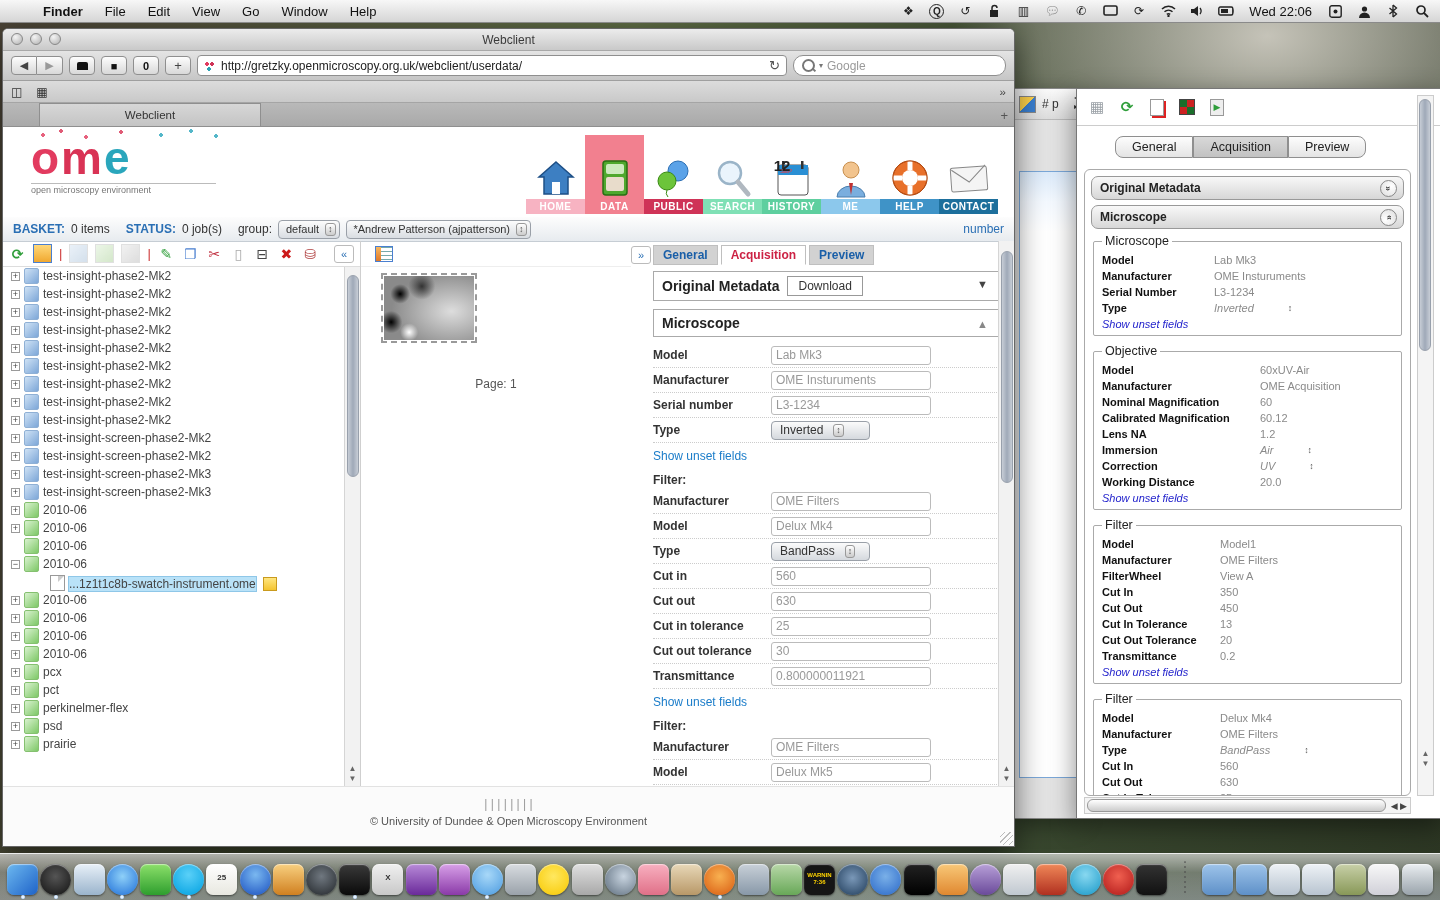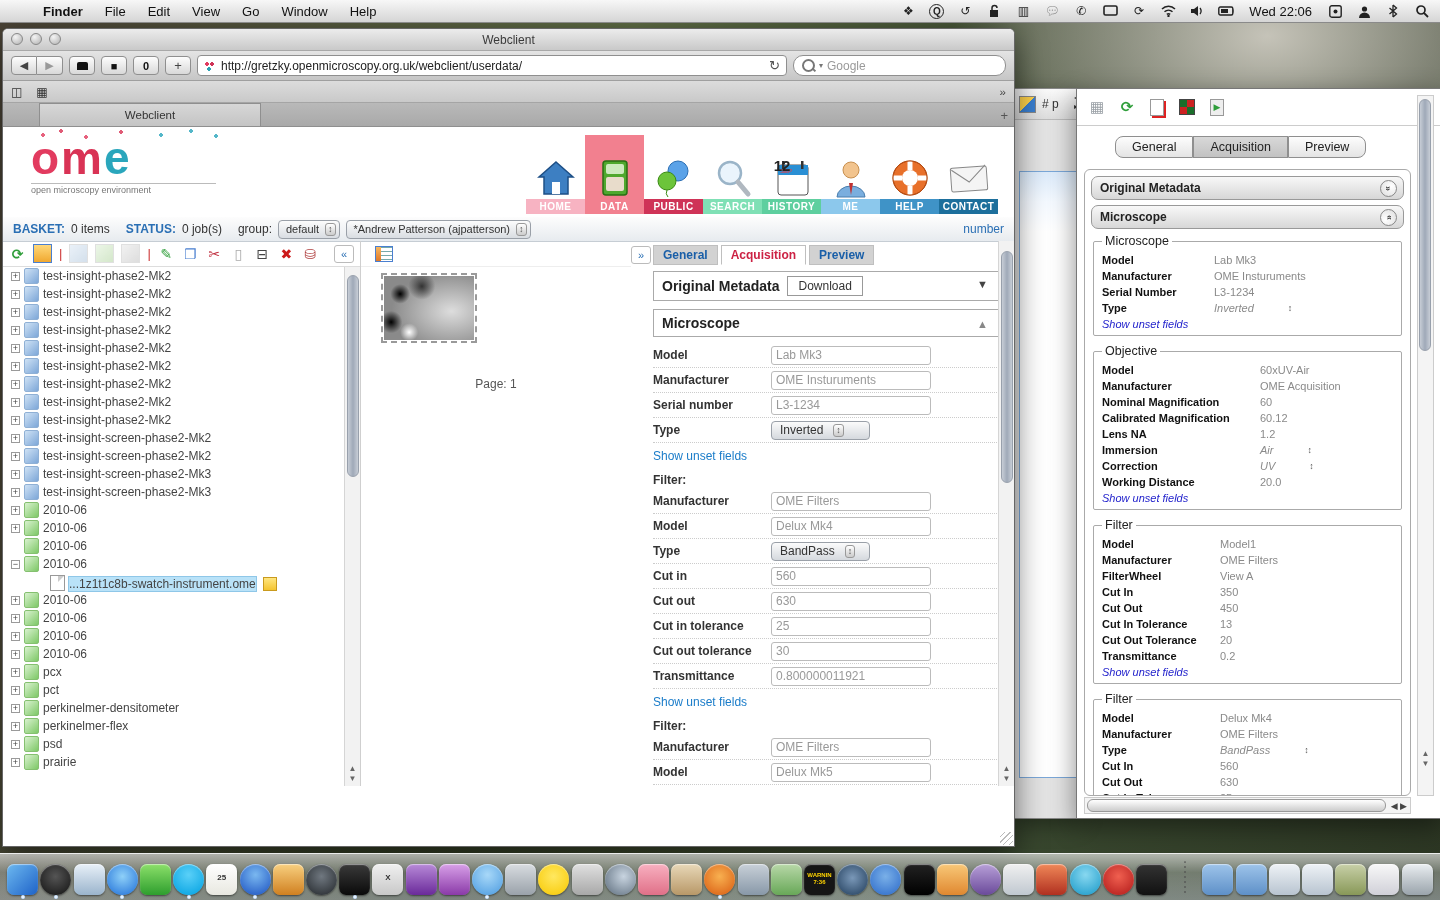--- a/index.html
+++ b/index.html
@@ -778,26 +778,20 @@
           </div>
           <div class="trow ic-green exp-plus">
             <span class="texp"></span>
             <span class="tico"></span>
             <span class="tlabel">pct</span>
 
           </div>
           <div class="trow ic-green exp-plus">
             <span class="texp"></span>
             <span class="tico"></span>
-            <span class="tlabel">perkinelmer-densitometer</span>
-
-          </div>
-          <div class="trow ic-green exp-plus">
-            <span class="texp"></span>
-            <span class="tico"></span>
             <span class="tlabel">perkinelmer-flex</span>
 
           </div>
           <div class="trow ic-green exp-plus">
             <span class="texp"></span>
             <span class="tico"></span>
             <span class="tlabel">psd</span>
 
           </div>
           <div class="trow ic-green exp-plus">
@@ -933,20 +927,26 @@
 
           </div>
         </div>
       <div class="mscroll" style="left:auto;right:-15px;"></div>
     </div>
     <div class="vscroll" style="top:114px;bottom:62px;right:0;">
       <div class="vthumb" style="top:10px;height:230px;"></div>
       <div class="varrows">▲<br>▼</div>
     </div>
 
+    <div class="webfooter">
+      <div class="flinks">
+        
+      <span></span><span></span><span></span><span></span><span></span><span></span><span></span><span></span><span></span></div>
+      <div class="copyr">© University of Dundee &amp; Open Microscopy Environment</div>
+    </div>
   </div>
   <div class="grip"></div>
 </div>
 
 <div class="dock">
   <div class="shelf"></div>
   <div class="dockrow">
 
   <span class="dock-item dot">
         <i class="di" style="background: linear-gradient(135deg, rgb(109, 185, 240), rgb(30, 98, 200));"></i>

